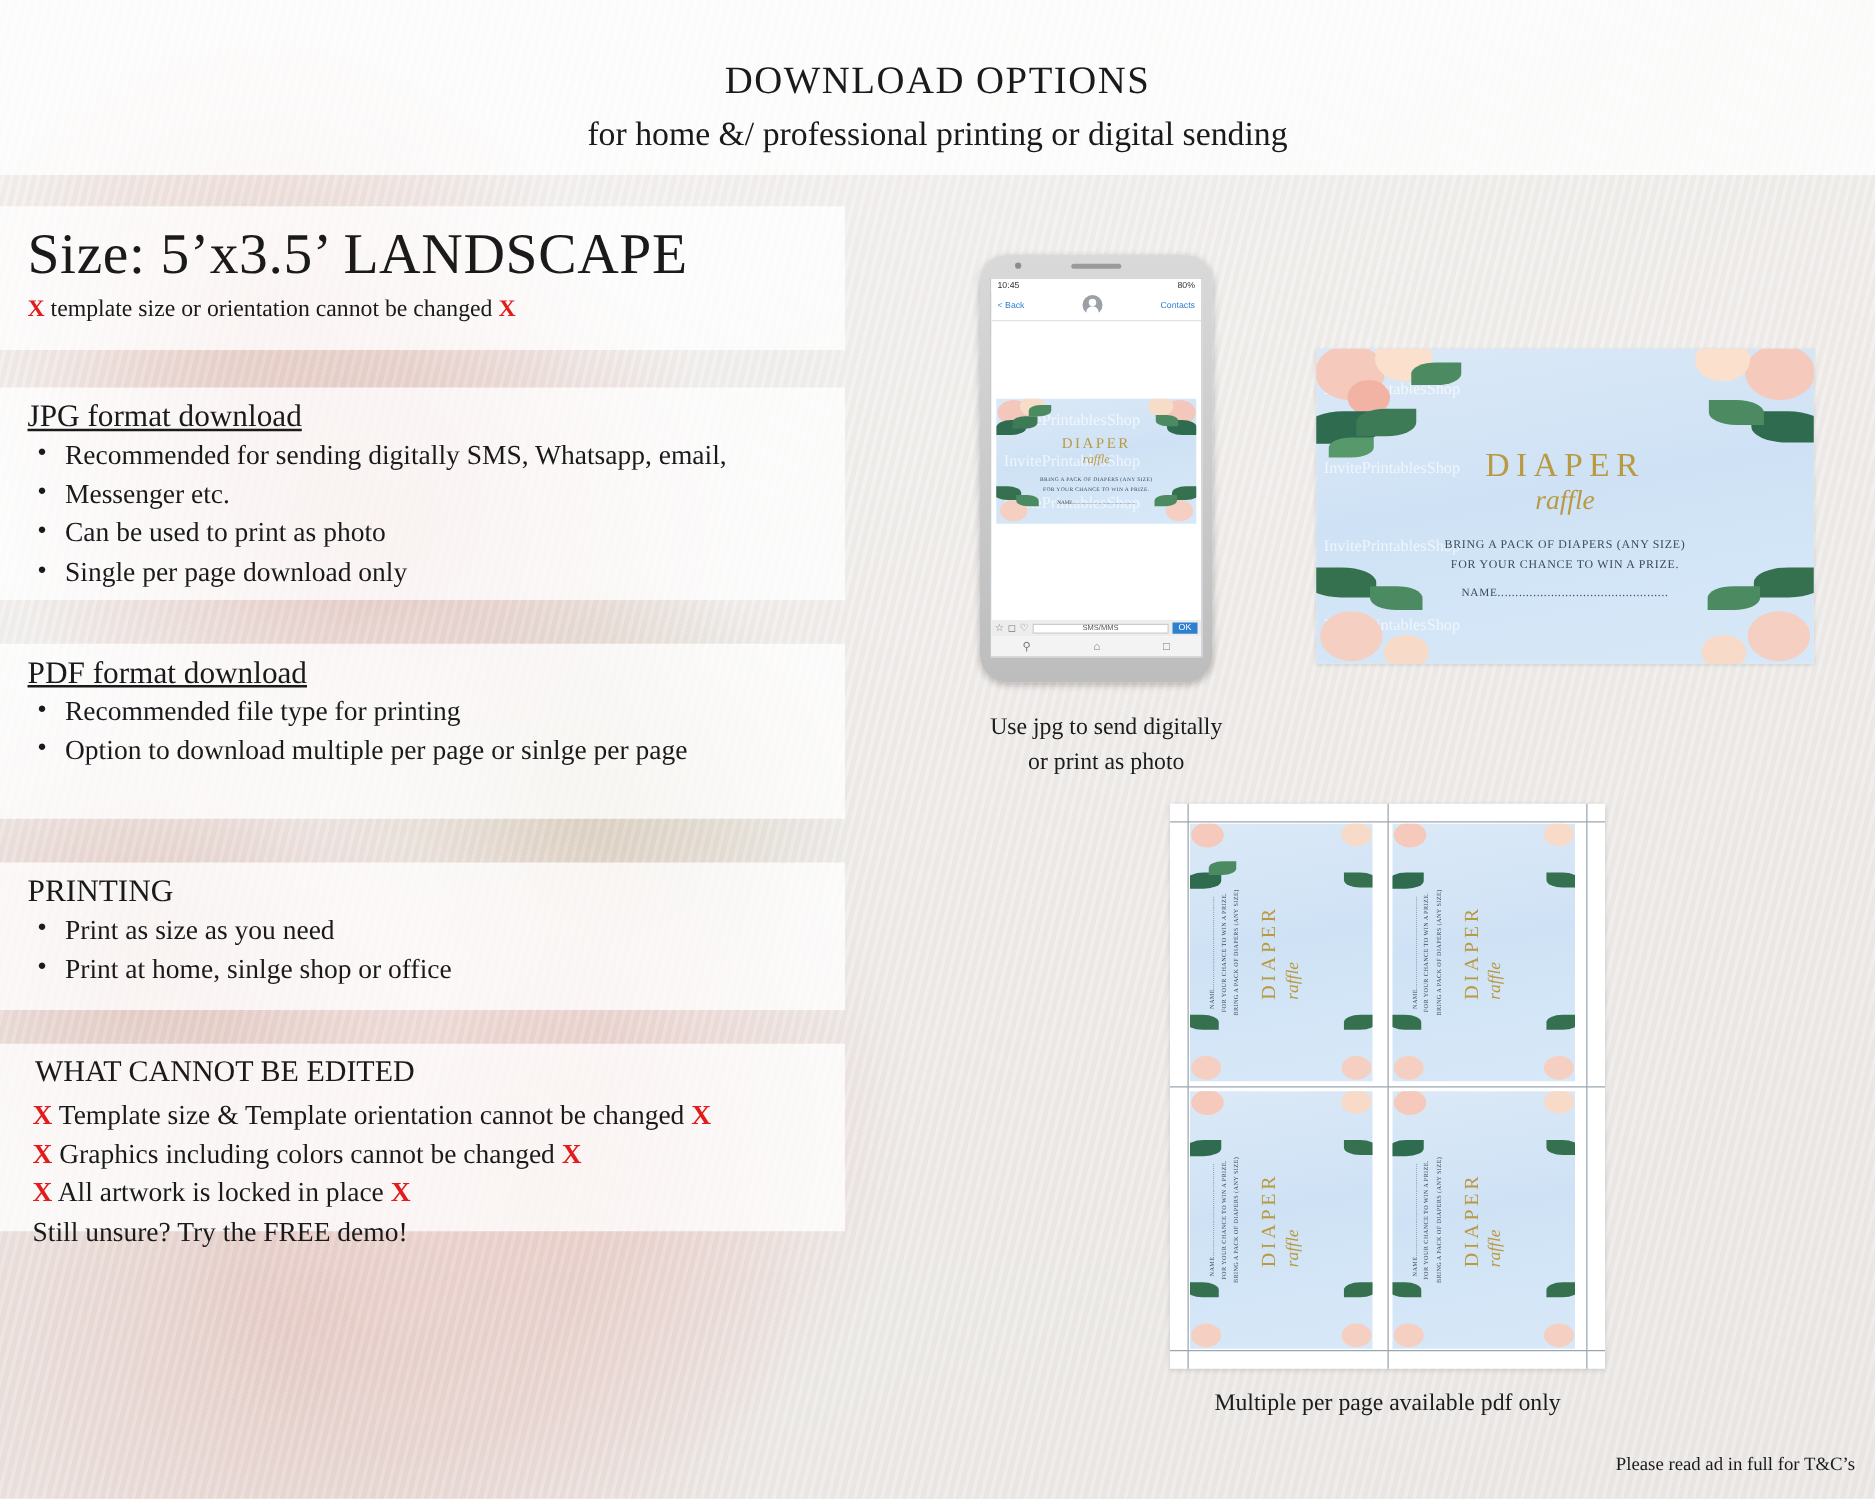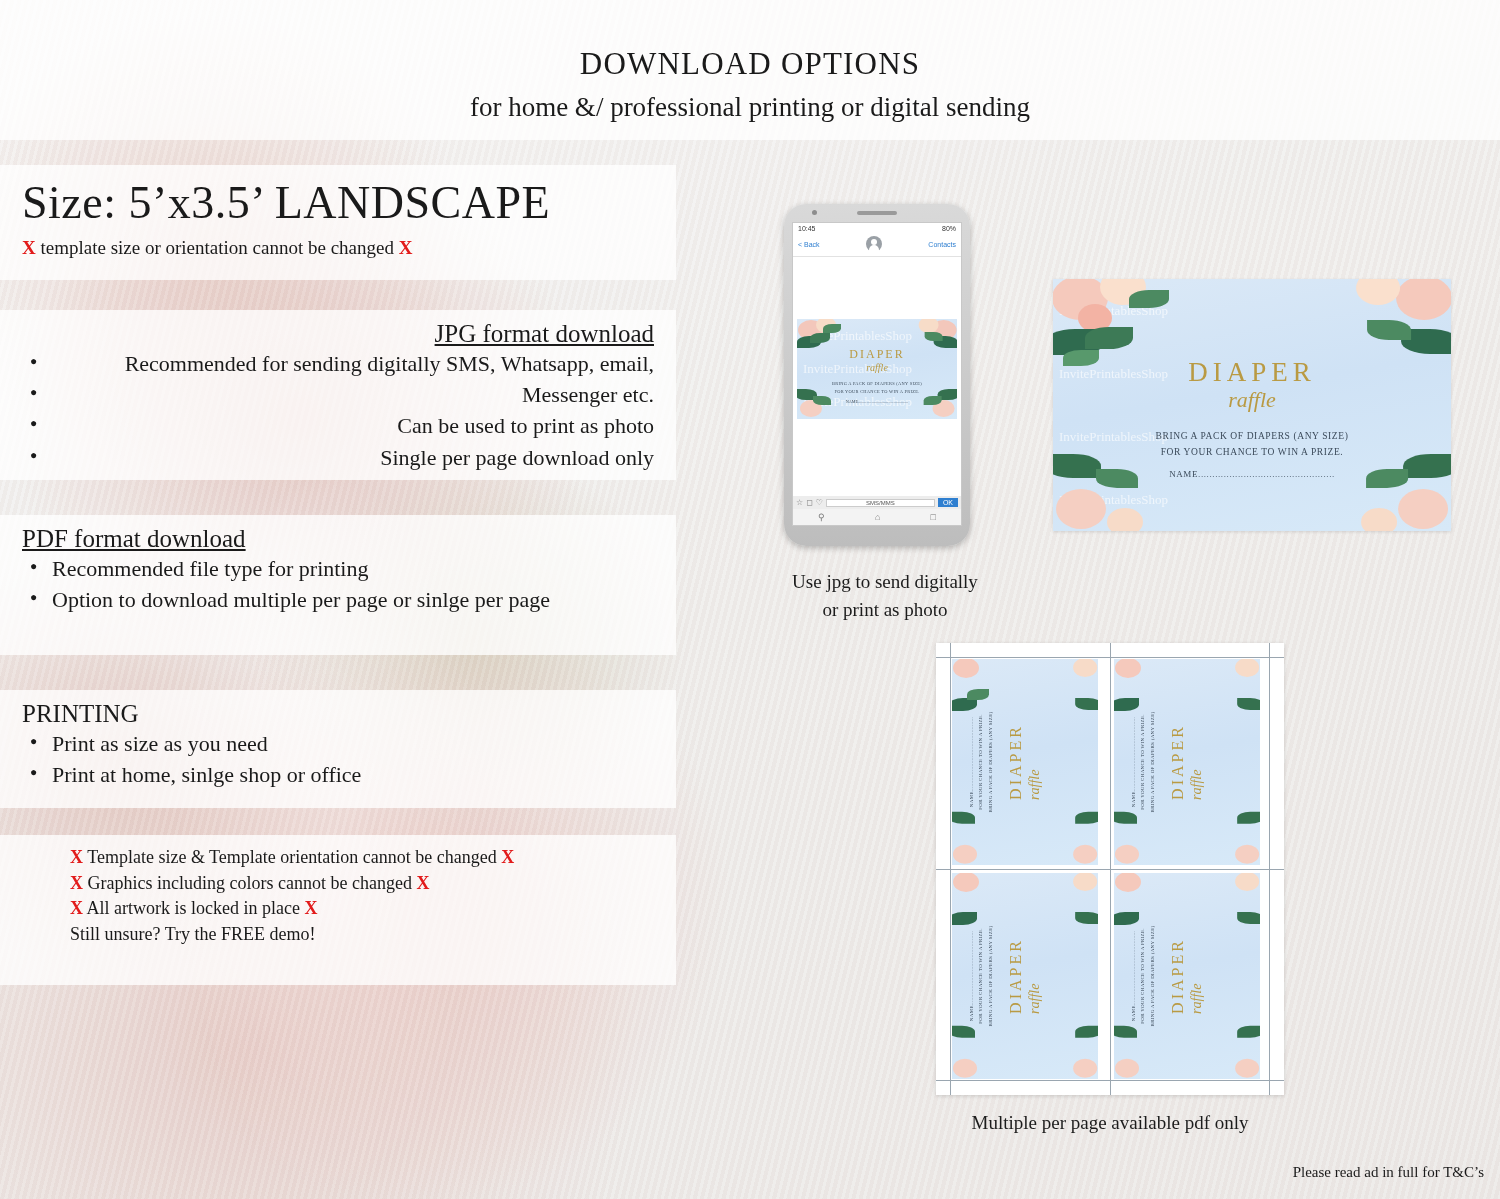--- a/index.html
+++ b/index.html
@@ -49,26 +49,26 @@
   .size-block{left:0;top:165px;width:676px;height:115px;padding-top:14px;}
   .size-title{font-size:46px;letter-spacing:.5px;line-height:1.05;margin:0;}
   .size-sub{font-size:19px;margin-top:10px;}
   .x{color:#e21b1b;font-weight:bold;}
   .sect{left:0;width:676px;}
   .sect-title{font-size:25px;text-decoration:underline;margin:0 0 6px 0;}
   .sect-title.plain{text-decoration:none;}
   ul{margin:0;padding:0 0 0 26px;list-style:none;}
   li{font-size:22px;line-height:1.42;position:relative;padding-left:4px;}
   li:before{content:"\25CF";font-size:12px;position:absolute;left:-18px;top:5px;}
-  .jpg-block{top:310px;height:170px;text-align:right;}
+  .jpg-block{top:310px;height:170px;}
   .pdf-block{top:515px;height:140px;}
   .print-block{top:690px;height:118px;}
   .cannot-block{top:835px;height:150px;padding-left:26px;}
   .cannot-block .ct{font-size:24px;margin:0 0 4px 2px;}
-  .cannot-line{font-size:18px;line-height:1.42;margin-left:44px;}
+  .cannot-line{font-size:22px;line-height:1.42;}
   
   .phone{
     position:absolute;left:784px;top:204px;width:186px;height:342px;
     border-radius:22px;background:linear-gradient(180deg,#d9d9d9,#bdbdbd);
     box-shadow:0 2px 6px rgba(0,0,0,.25);
     padding:4px;box-sizing:border-box;
   }
   .phone-screen{
     position:absolute;left:8px;top:18px;right:8px;bottom:20px;background:#fff;overflow:hidden;
     border:1px solid #c8c8c8;
@@ -175,20 +175,21 @@
 
   <div class="block sect print-block">
     <h2 class="sect-title plain">PRINTING</h2>
     <ul>
       <li>Print as size as you need</li>
       <li>Print at home, sinlge shop or office</li>
     </ul>
   </div>
 
   <div class="block sect cannot-block">
+    <div class="ct">WHAT CANNOT BE EDITED</div>
     <div class="cannot-line">
       <span class="x">X</span>
       <span>Template size &amp; Template orientation cannot be changed</span>
       <span class="x">X</span>
     </div>
     <div class="cannot-line">
       <span class="x">X</span>
       <span>Graphics including colors cannot be changed</span>
       <span class="x">X</span>
     </div>

